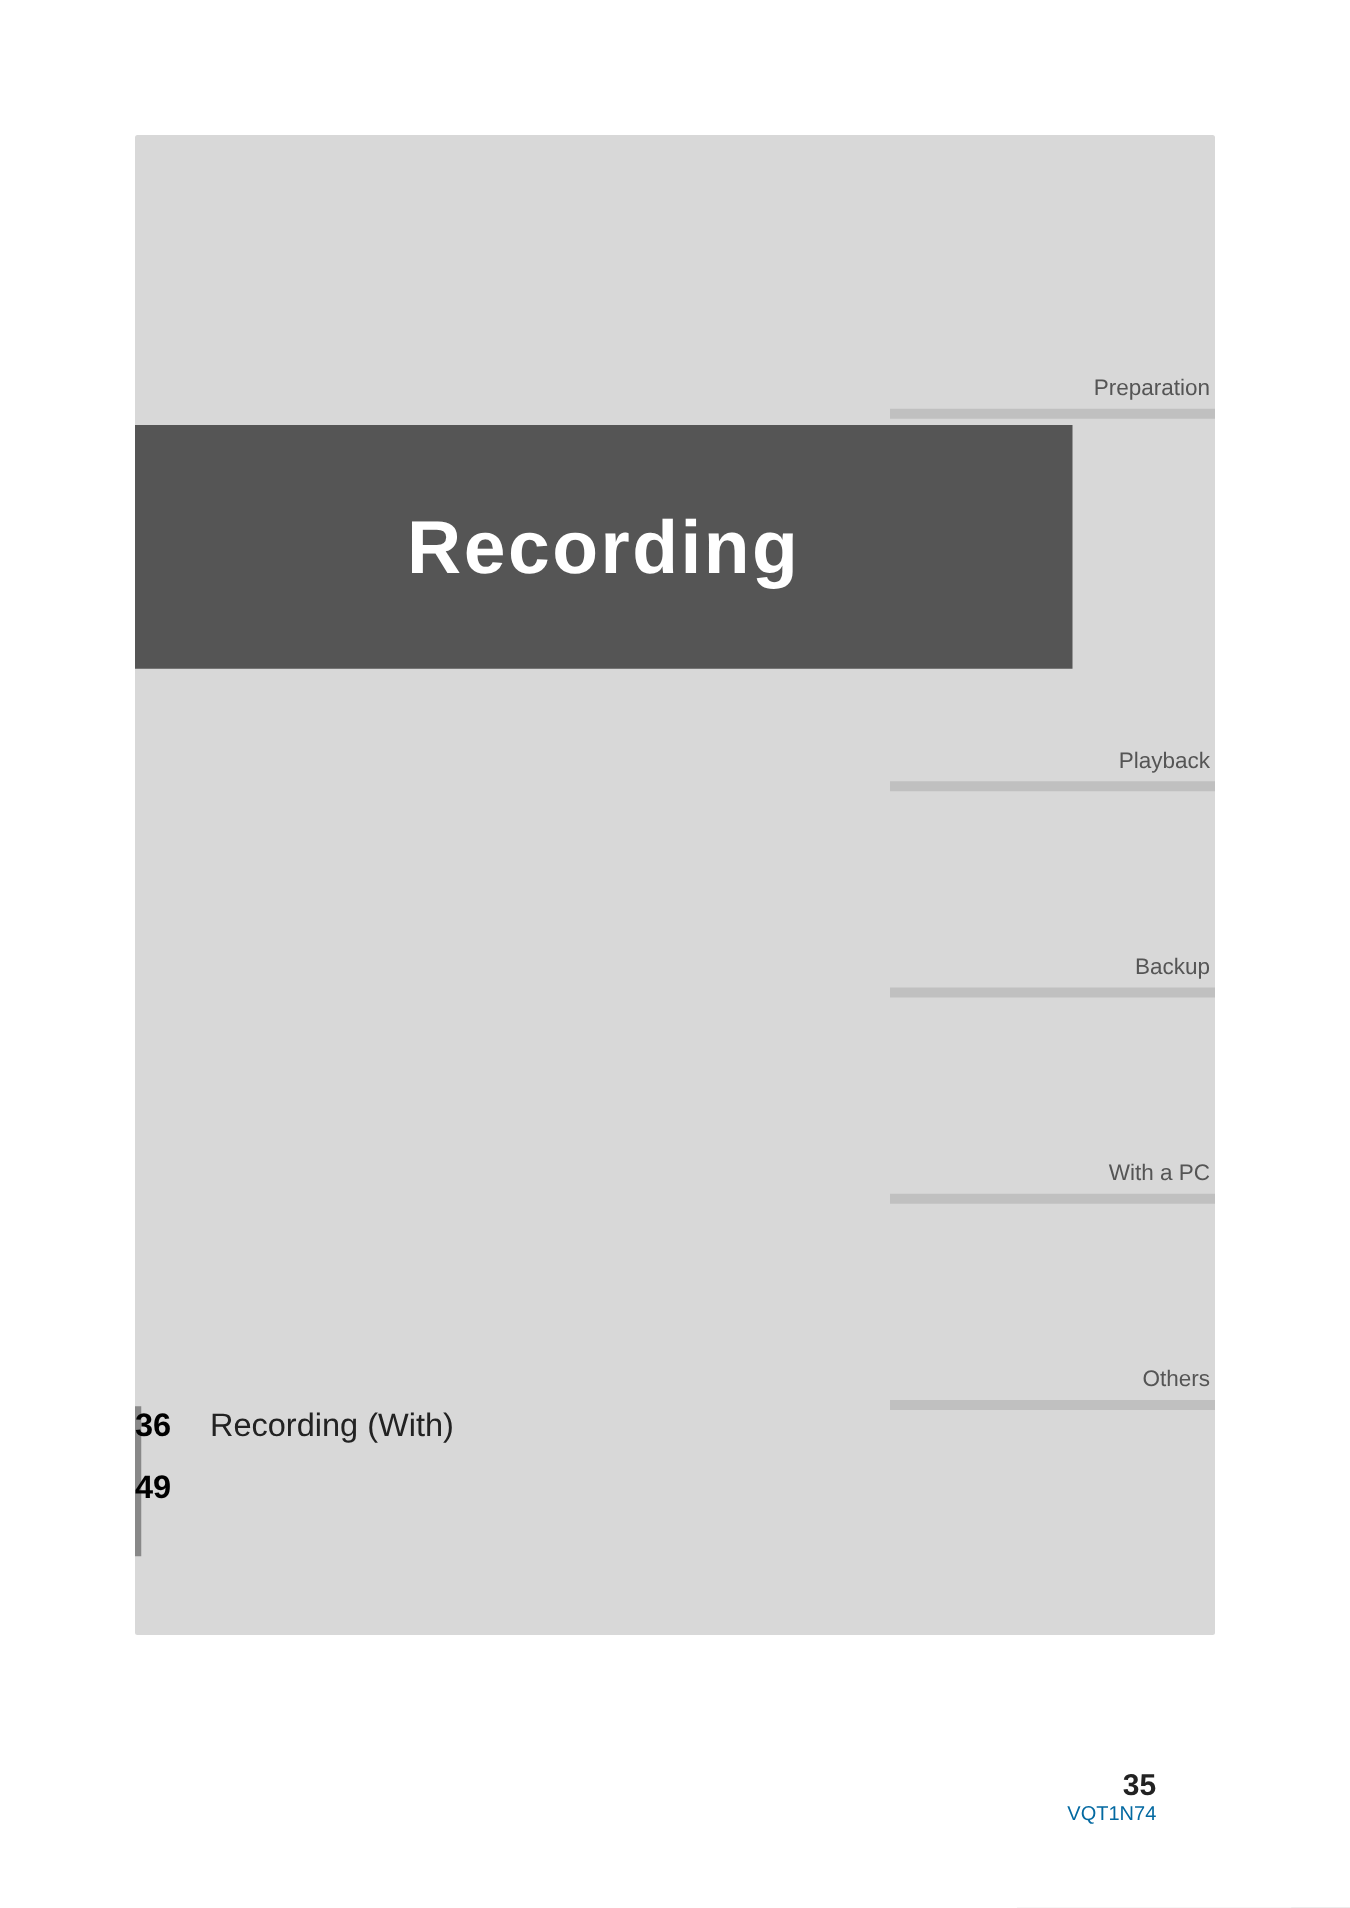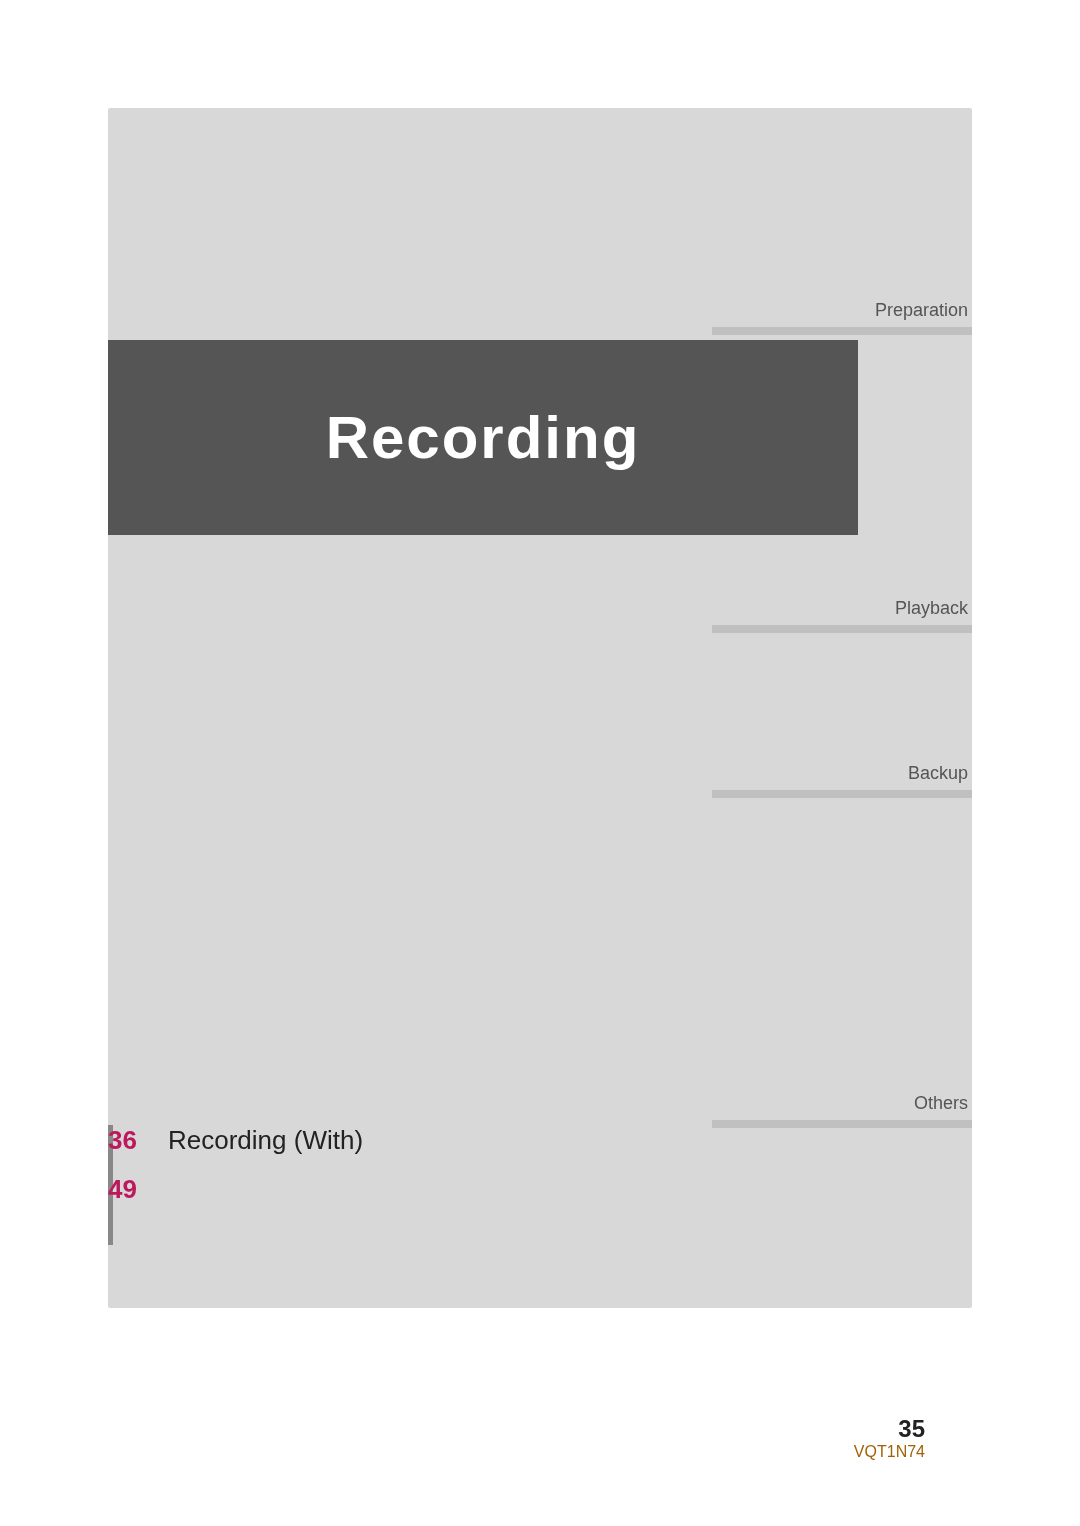--- a/index.html
+++ b/index.html
@@ -111,21 +111,21 @@
 
     .toc-entry {
       display: flex;
       align-items: baseline;
       margin-bottom: 18px;
     }
 
     .toc-number {
       font-size: 26px;
       font-weight: bold;
-      color: #be185d;
+      color: #000000;
       min-width: 60px;
     }
 
     .toc-text {
       font-size: 26px;
       color: #222222;
     }
 
     
     .toc-accent {
@@ -147,21 +147,21 @@
 
     .page-number {
       font-size: 24px;
       font-weight: bold;
       color: #222222;
       display: block;
     }
 
     .model-number {
       font-size: 16px;
-      color: #a16207;
+      color: #0369a1;
     }
   </style>
 </head>
 <body>
 
 <div class="page-container">
 
   <div class="main-card">
 
     <div class="section-item section-preparation">
@@ -172,20 +172,24 @@
     <div class="section-item section-backup">
       <span class="section-label">Backup</span>
       <div class="section-bar"></div>
     </div>
 
     <div class="section-item section-playback">
       <span class="section-label">Playback</span>
       <div class="section-bar"></div>
     </div>
 
+    <div class="section-item section-withapc">
+      <span class="section-label">With a PC</span>
+      <div class="section-bar"></div>
+    </div>
 
     <div class="section-item section-others">
       <span class="section-label">Others</span>
       <div class="section-bar"></div>
     </div>
 
   </div>
 
   <div class="recording-section">
     <span class="recording-title">Recording</span>

